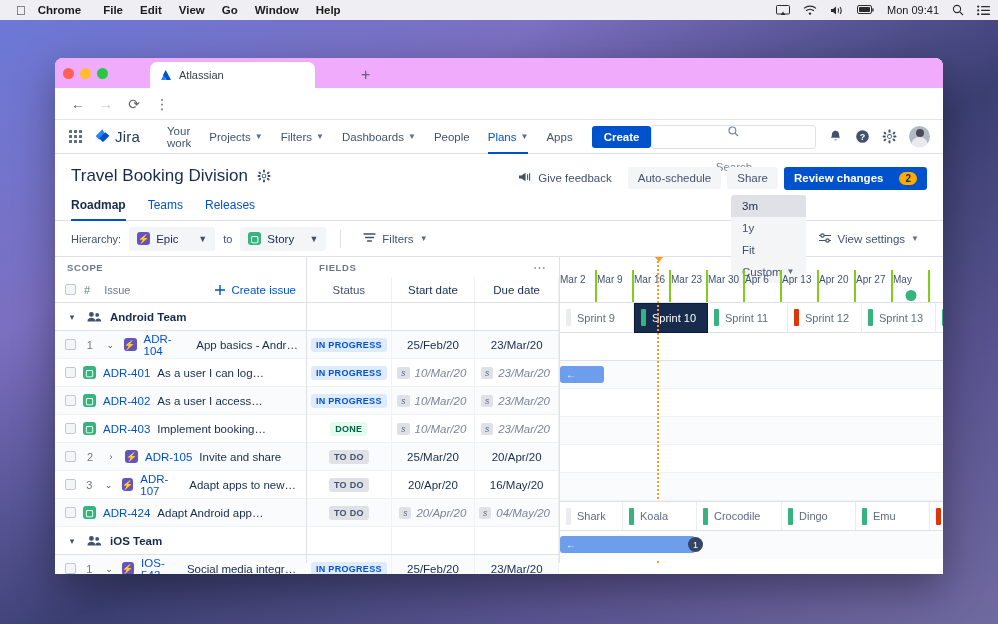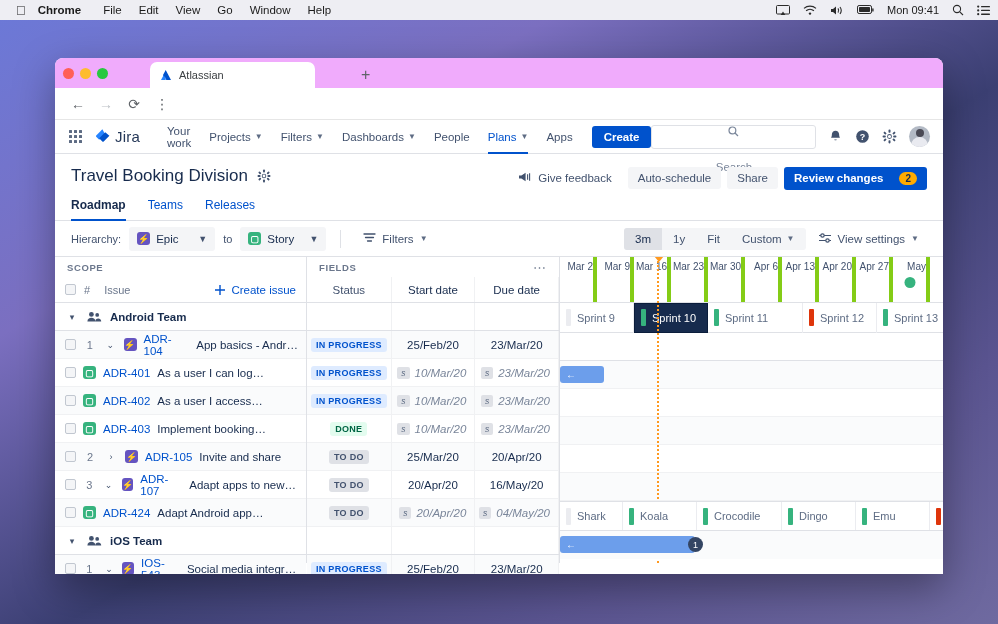--- a/index.html
+++ b/index.html
@@ -9,21 +9,21 @@
     background: linear-gradient(150deg, #6b79d8 0%, #7b6fc0 28%, #3b3f72 55%, #5a5490 78%, #6f6aa0 100%);
     position: relative;
   }
   
   #menubar {
     position: absolute; top: 0; left: 0; width: 998px; height: 20px;
     background: #eeeef3; display: flex; align-items: center;
     font-size: 11.5px; color: #1b1b1b; padding: 0 8px;
   }
   #menubar .apple { font-size: 13px; margin: 0 12px 0 8px; line-height: 1; }
-  #menubar .mi { margin-right: 17px; }
+  #menubar .mi { margin-right: 17px; font-weight: bold; }
   #menubar .mi.bold { font-weight: bold; margin-right: 22px; }
   #menubar .spacer { flex: 1; }
   #menubar .ri { margin-left: 13px; display: flex; align-items: center; }
   #menubar .clock { margin-left: 13px; font-size: 11px; }
 
   
   #window {
     position: absolute; left: 55px; top: 58px; width: 888px; height: 516px;
     background: #fff; border-radius: 8px 8px 0 0; overflow: hidden;
     box-shadow: 0 14px 40px rgba(0,0,0,.35);
@@ -109,21 +109,21 @@
   .selectbox { background: #f4f5f7; border-radius: 3px; height: 24px; display: flex;
     align-items: center; gap: 6px; padding: 0 8px; min-width: 86px; font-size: 11.5px; color: #172b4d; }
   .selectbox .cv { margin-left: auto; font-size: 9px; color: #42526e; }
   .sq { width: 13px; height: 13px; border-radius: 3px; display: flex; align-items: center;
     justify-content: center; color: #fff; font-size: 9px; font-weight: bold; }
   .sq.epic { background: #6554c0; }
   .sq.story { background: #36b37e; }
   .vdiv { width: 1px; height: 18px; background: #dfe1e6; margin: 0 6px; }
   .fbtn { display: flex; align-items: center; gap: 6px; padding: 4px 8px; border-radius: 3px; color: #42526e; }
   .fright { margin-left: auto; display: flex; align-items: center; gap: 4px; }
-  .seg { display: flex; background: #f4f5f7; border-radius: 3px; overflow: hidden; }
+  .seg { display: flex; background: #f4f5f7; border-radius: 3px; overflow: hidden; flex-direction: column; }
   .seg > div { padding: 5px 11px; font-size: 11.5px; color: #42526e; display: flex; align-items: center; gap: 5px; }
   .seg > div.on { background: #dfe1e6; color: #172b4d; font-weight: 500; }
 
   
   #grid { position: relative; height: 306px; display: flex; }
   .colhdr { font-size: 9.5px; color: #6b778c; letter-spacing: .6px; font-weight: bold; }
   #scopecol { width: 252px; border-right: 1px solid #dfe1e6; position: relative; }
   #fieldscol { width: 253px; border-right: 1px solid #dfe1e6; position: relative; }
   #timeline { flex: 1; position: relative; overflow: hidden; }
 
@@ -148,22 +148,22 @@
   .c-date.inh { color: #7a869a; font-style: italic; justify-content: flex-end; padding-right: 8px; }
   .sbadge { font-size: 9px; font-weight: bold; letter-spacing: .3px; padding: 2px 5px; border-radius: 3px; }
   .sbadge.prog { background: #deebff; color: #0052cc; }
   .sbadge.done { background: #e3fcef; color: #006644; }
   .sbadge.todo { background: #dfe1e6; color: #42526e; }
   .spill { background: #dfe1e6; color: #5e6c84; font-size: 8.5px; font-style: italic;
     border-radius: 2px; padding: 1px 4px; }
 
   
   .tl-months { height: 46px; display: flex; border-bottom: 1px solid #dfe1e6; position: relative; }
-  .tl-mcell { width: 37px; flex: none; border-right: 4px solid #84cc16; font-size: 10px;
-    color: #42526e; text-align: right; padding-top: 4px; position: relative; }
+  .tl-mcell { width: 37px; flex: none; border-right: 2px solid #84cc16; font-size: 10px;
+    color: #42526e; text-align: left; padding-top: 4px; position: relative; margin-top: 13px; }
   .tl-sprints { height: 30px; display: flex; align-items: center; border-bottom: 1px solid #dfe1e6; position: relative; }
   .sprintchip { display: flex; align-items: center; gap: 6px; height: 30px; padding-left: 6px;
     font-size: 11px; color: #5e6c84; border-right: 1px solid #ebecf0; flex: none; }
   .spbar { width: 5px; height: 17px; border-radius: 1px; flex: none; }
   .sprintchip.sel { background: #172b4d; color: #fff; border: 1px solid #0b1d3b; }
   .tl-rows { position: relative; }
   .tlrow { height: 28px; border-bottom: 1px solid #f0f1f3; position: relative; }
   .tlrow.alt { background: #fafbfc; }
   .bar { position: absolute; top: 5px; height: 17px; border-radius: 3px; display: flex;
     align-items: center; padding: 0 6px; font-size: 10px; color: #fff; }
@@ -691,21 +691,21 @@
           </div>
         <div class="tl-sprints" id="tlsprints">
             <div class="sprintchip" style="width:74px">
               <span class="spbar" style="background:#ebecf0"></span>
               <span>Sprint 9</span>
             </div>
             <div class="sprintchip sel" style="width:74px">
               <span class="spbar" style="background:#36b37e"></span>
               <span>Sprint 10</span>
             </div>
-            <div class="sprintchip" style="width:95px">
+            <div class="sprintchip" style="width:80px">
               <span class="spbar" style="background:#36b37e"></span>
               <span>Sprint 11</span>
             </div>
             <div class="sprintchip" style="width:74px">
               <span class="spbar" style="background:#de350b"></span>
               <span>Sprint 12</span>
             </div>
             <div class="sprintchip" style="width:74px">
               <span class="spbar" style="background:#36b37e"></span>
               <span>Sprint 13</span>

